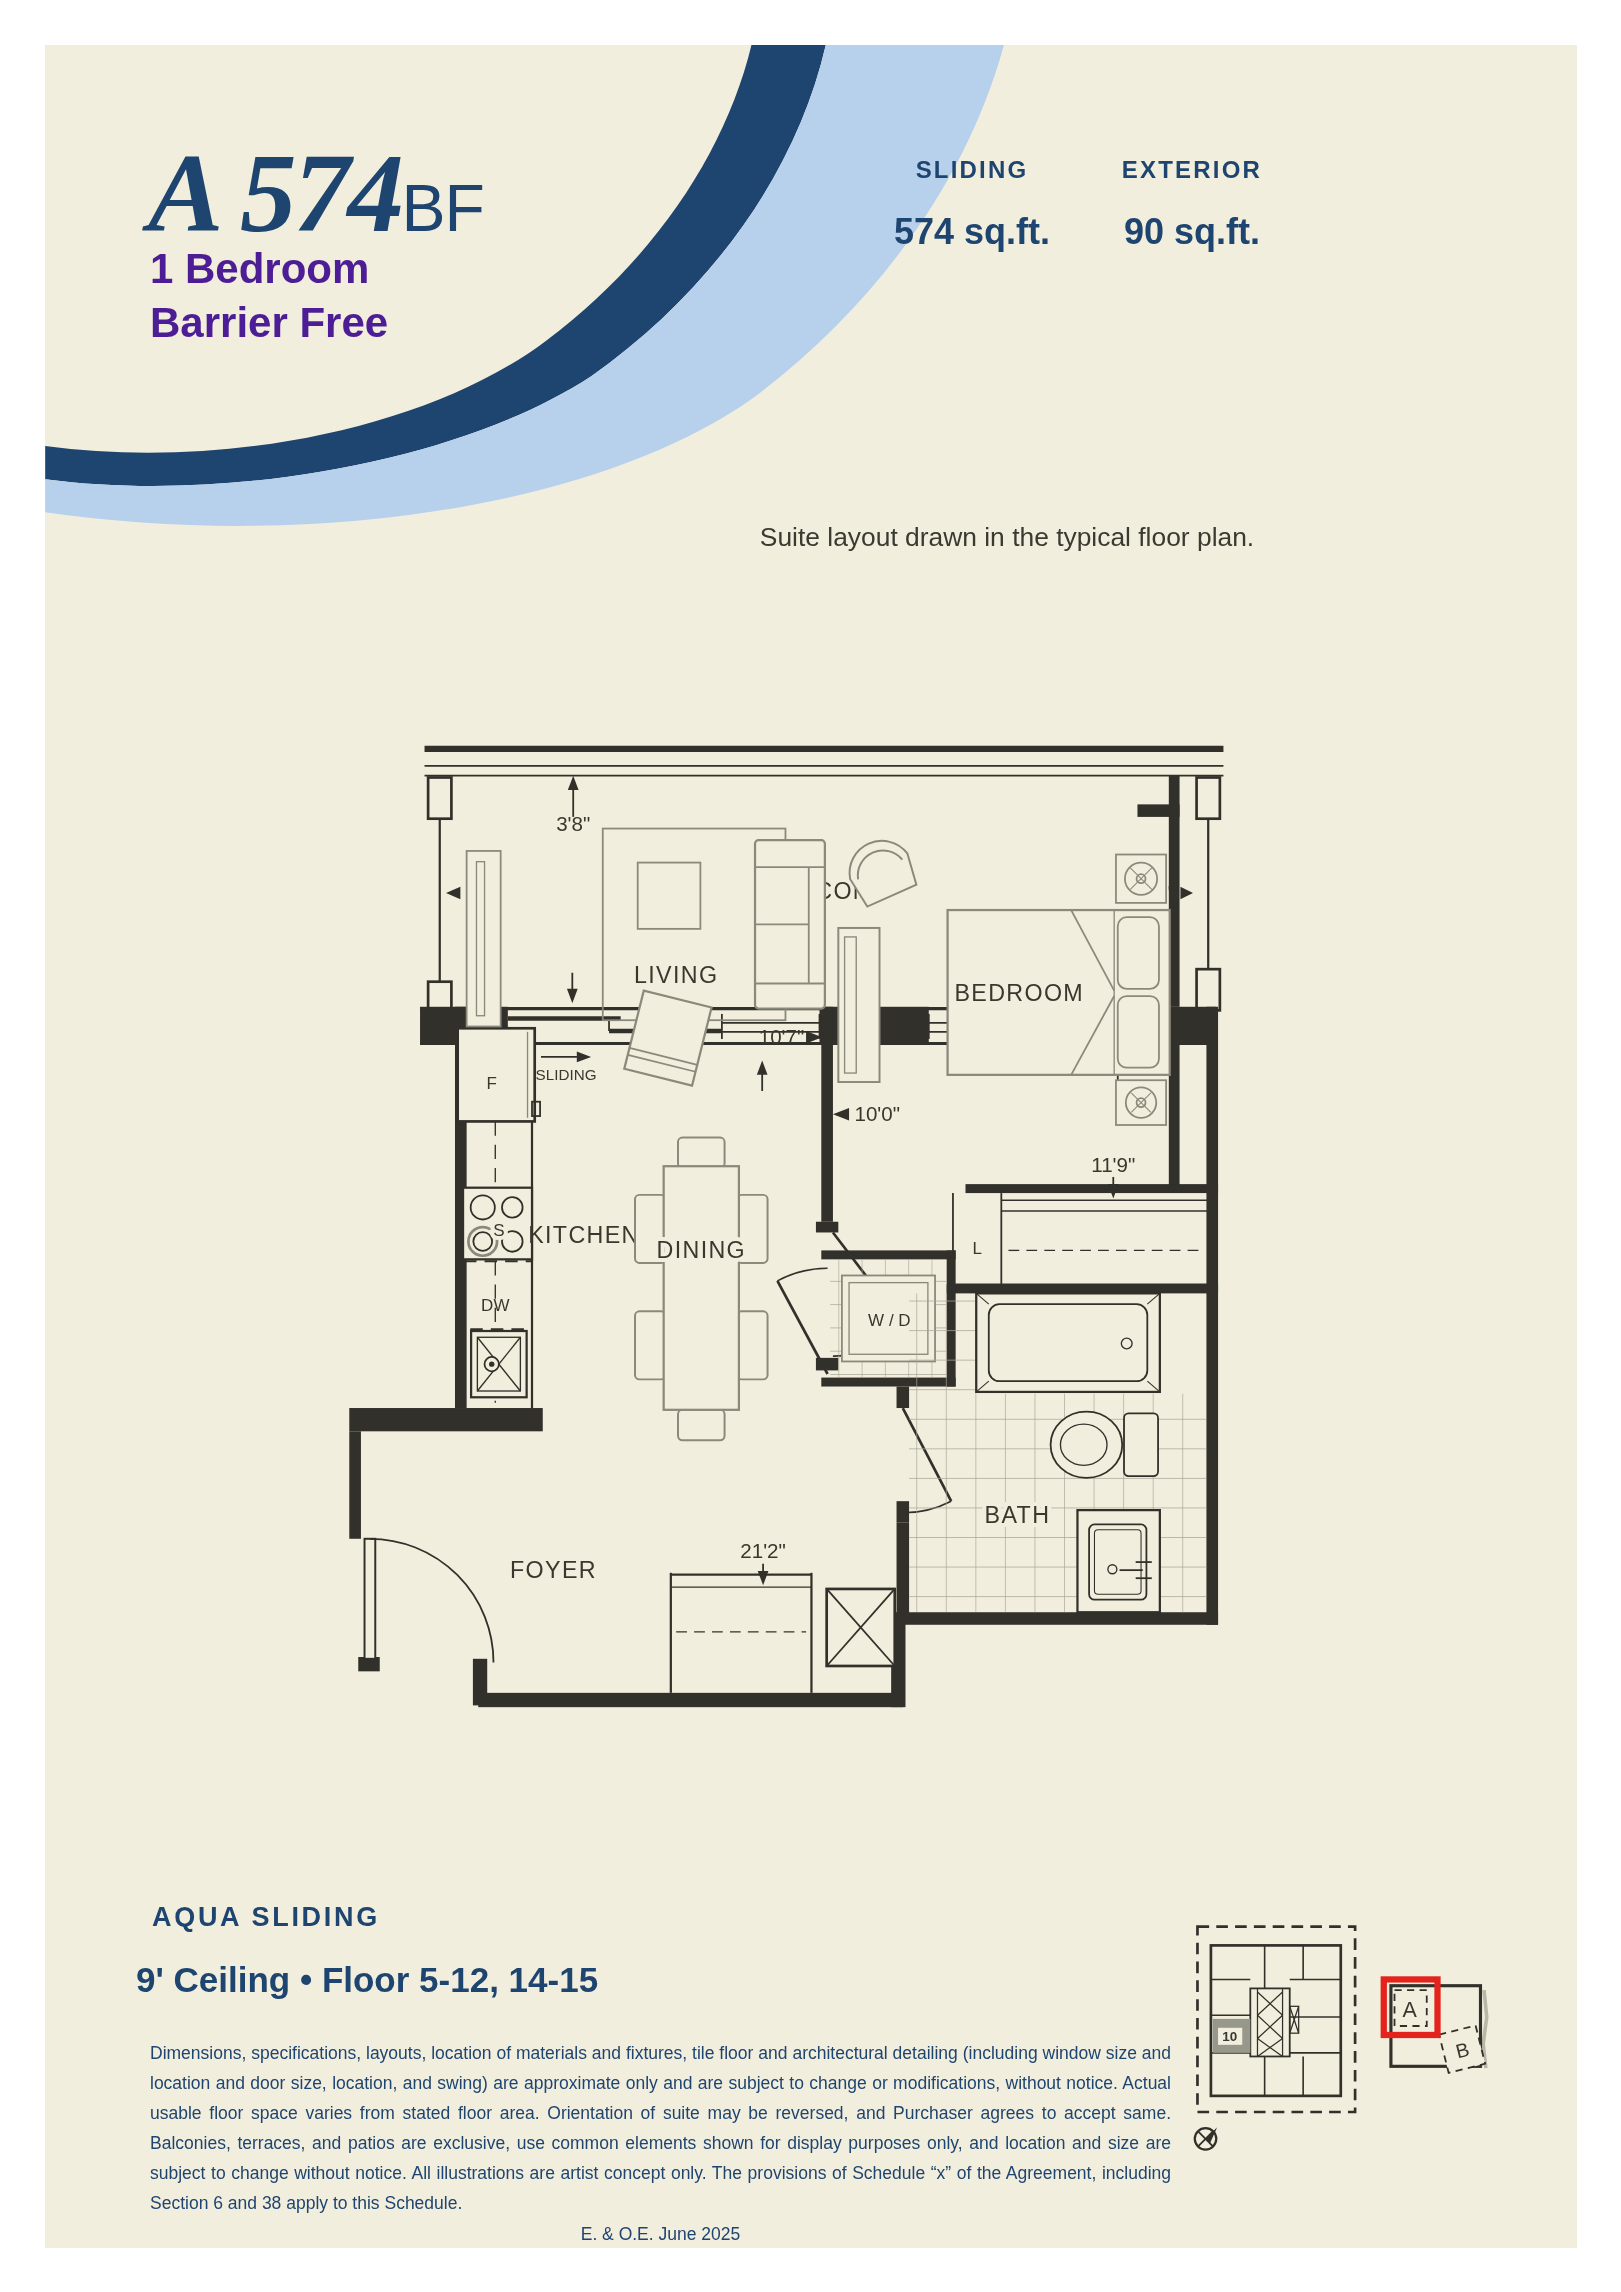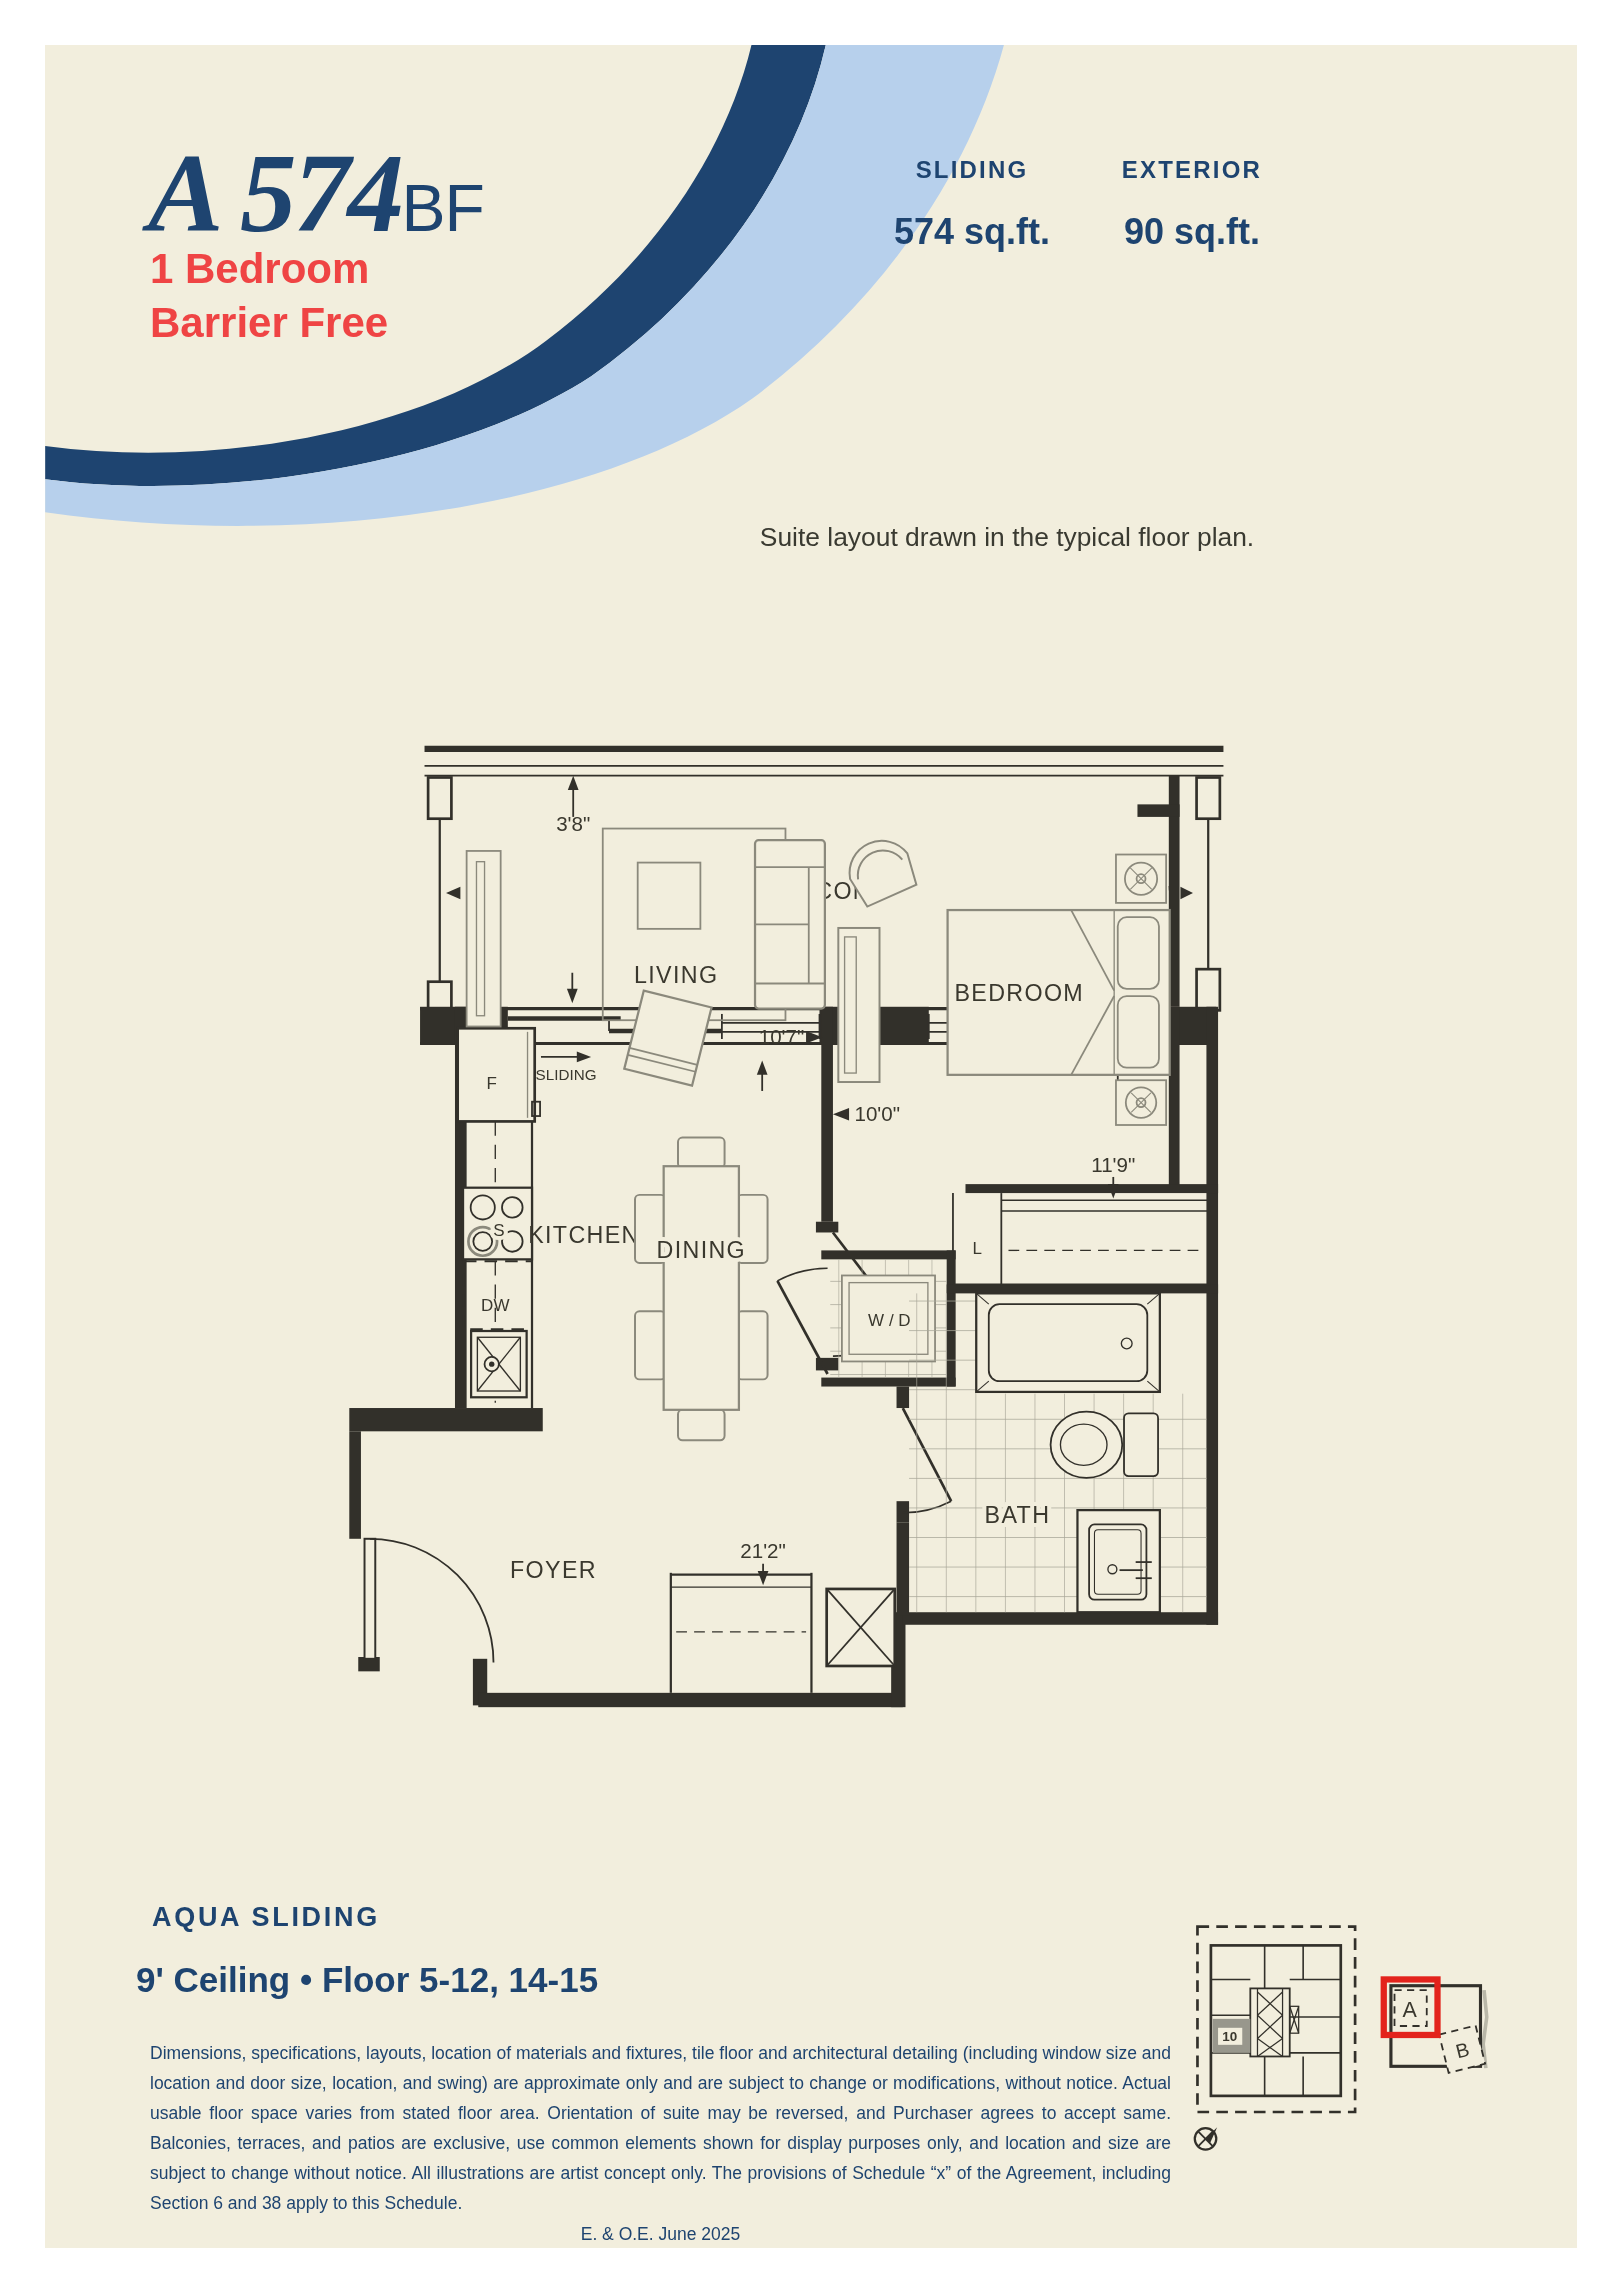--- a/index.html
+++ b/index.html
@@ -9,21 +9,21 @@
   }
   .page{
     position:absolute;left:45px;top:45px;width:1532px;height:2203px;
     background:#f2eedd;
   }
   .abs{position:absolute;}
   
   .title{left:148px;top:136px;color:#1e4470;white-space:nowrap;}
   .title .main{font-family:"Liberation Serif","DejaVu Serif",serif;font-size:113px;font-weight:600;letter-spacing:-2.7px;line-height:1;font-style:italic;}
   .title .suffix{font-family:"Liberation Sans",sans-serif;font-size:66px;font-weight:500;line-height:1;letter-spacing:-0.9px;}
-  .subtitle{left:150px;top:242px;color:#ef4444;font-size:42px;font-weight:700;line-height:1.28;}
+  .subtitle{left:150px;top:242px;color:#4c1d95;font-size:42px;font-weight:700;line-height:1.28;}
   .stats{left:862px;top:158px;width:663px;display:flex;}
   .stat{width:220px;text-align:center;color:#1e4470;}
   .stat-label{font-size:24px;font-weight:600;letter-spacing:2.2px;line-height:1;}
   .stat-value{font-size:36px;font-weight:600;margin-top:32px;line-height:1;white-space:nowrap;}
   
   .note{left:743px;top:520px;width:528px;text-align:center;color:#3a3a31;font-size:26.4px;line-height:1.33;}
   
   .series{left:152px;top:1902px;color:#1e4470;font-size:27px;font-weight:600;letter-spacing:2.7px;}
   .ceiling{left:136px;top:1960px;color:#1e4470;font-size:35px;font-weight:700;}
   .disclaimer{left:150px;top:2038px;width:1021px;color:#1e4470;font-size:17.5px;line-height:1.72;text-align:justify;}

